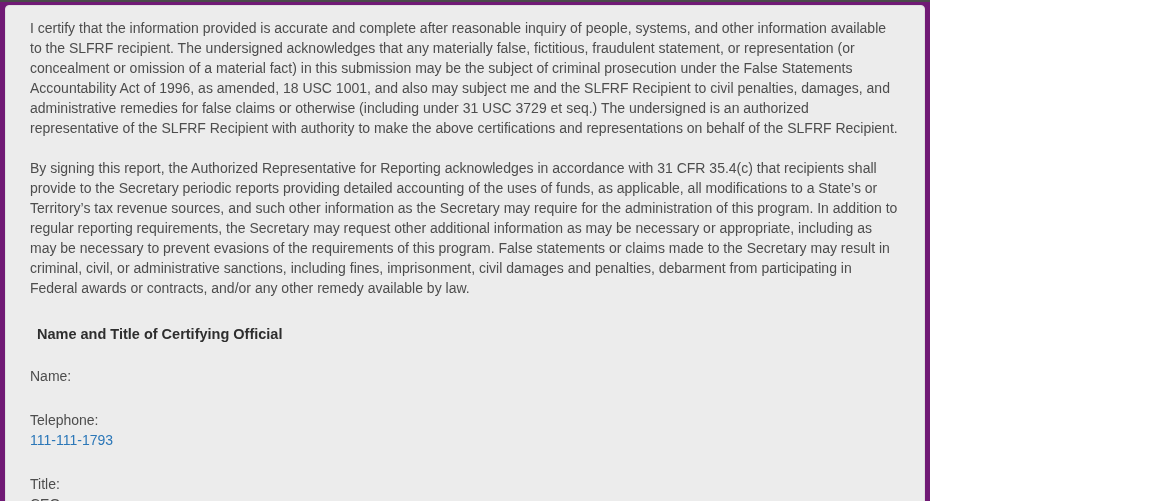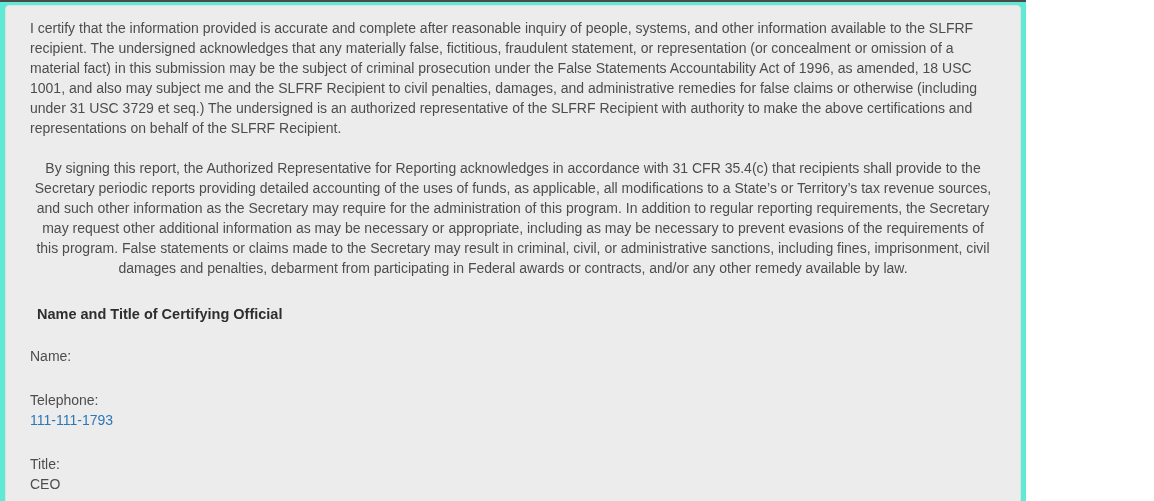--- a/index.html
+++ b/index.html
@@ -3,23 +3,23 @@
 <meta charset="utf-8">
 <style>
   html, body {
     margin: 0;
     padding: 0;
     background: #ffffff;
     font-family: "Liberation Sans", sans-serif;
   }
   .page {
     position: relative;
-    width: 1026px;
+    width: 930px;
     height: 501px;
-    background: #5eead4;
+    background: #701a75;
     overflow: hidden;
   }
   .top-divider {
     height: 2px;
     background: #4a4a4a;
   }
   .cert-panel {
     margin: 3px 5px 0 5px;
     background: #ececec;
     border: 1px solid #e0e0e0;
@@ -28,21 +28,20 @@
     box-sizing: border-box;
     color: #4d4d4d;
     font-size: 14px;
     line-height: 20px;
   }
   .cert-paragraph {
     margin: 0 0 20px 0;
   }
   .cert-paragraph:last-of-type {
     margin-bottom: 8px;
-    text-align: center;
   }
   .cert-heading {
     margin: 26px 0 0 7px;
     font-size: 14.5px;
     font-weight: bold;
     color: #2e2e2e;
   }
   .fields-grid {
     margin-top: 22px;
     display: grid;

